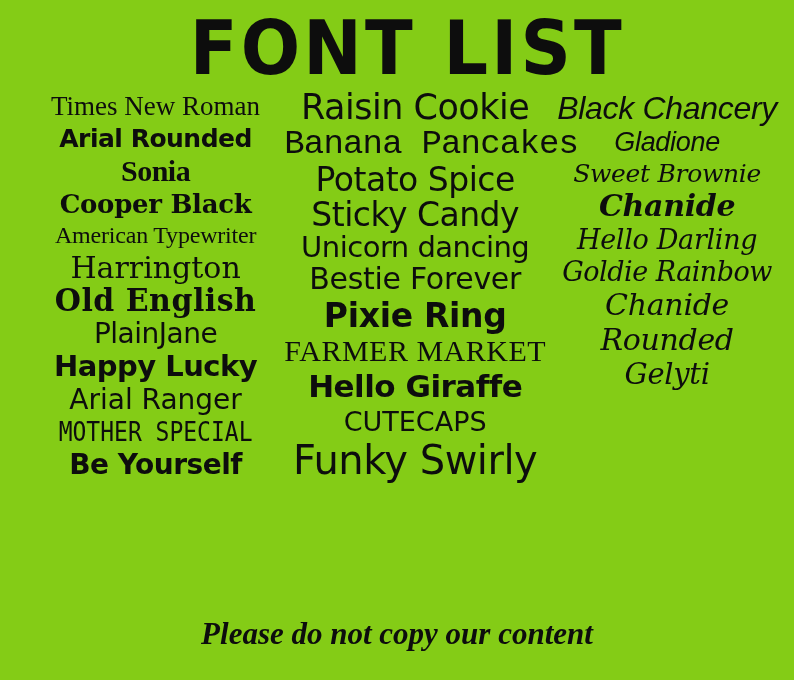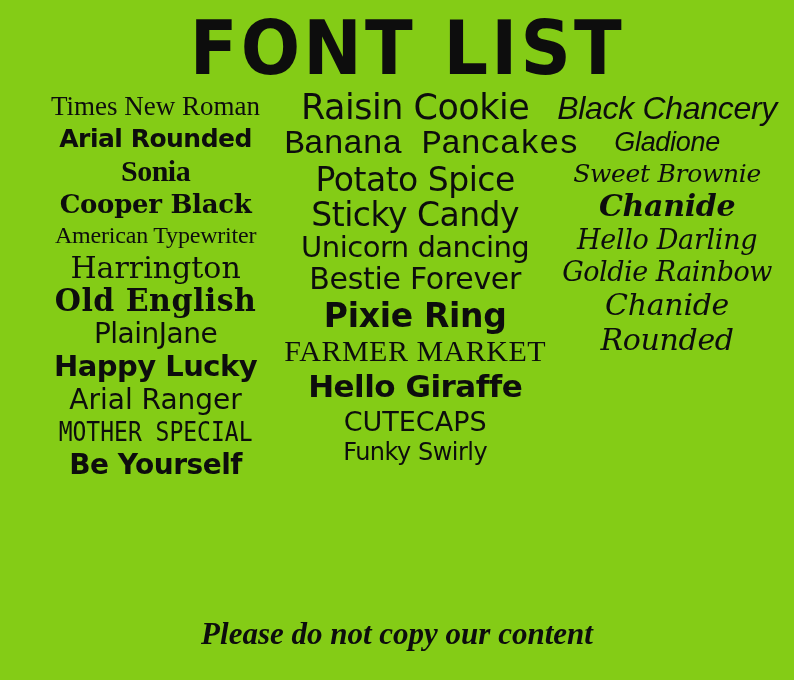--- a/index.html
+++ b/index.html
@@ -93,21 +93,21 @@
   .f-raisin      { font-family: "DejaVu Sans", sans-serif; font-size: 35px; font-weight: 400; letter-spacing: -0.5px; margin: 0 0 2px; }
   .f-banana      { font-family: Liberation Mono, monospace; font-size: 34px; font-weight: 400; letter-spacing: -0.8px; margin: 0 0 2px; }
   .f-potato      { font-family: "DejaVu Sans", sans-serif; font-size: 33px; font-weight: 400; letter-spacing: -0.5px; margin: 0 0 2px; }
   .f-sticky      { font-family: "DejaVu Sans", sans-serif; font-size: 33px; font-weight: 400; letter-spacing: -0.5px; margin: 0 0 2px; }
   .f-unicorn     { font-family: "DejaVu Sans", sans-serif; font-size: 29px; font-weight: 400; letter-spacing: -0.5px; margin: 0 0 2px; }
   .f-bestie      { font-family: "DejaVu Sans", sans-serif; font-size: 30px; font-weight: 400; letter-spacing: -0.3px; margin: 0 0 3px; }
   .f-pixie       { font-family: "DejaVu Sans", sans-serif; font-weight: 700; font-size: 33px; letter-spacing: -0.3px; margin: 2px 0 3px; }
   .f-farmer      { font-family: "Liberation Serif", serif; font-size: 30px; letter-spacing: 0.5px; margin: 1px 0 3px; }
   .f-giraffe     { font-family: "DejaVu Sans", sans-serif; font-weight: 700; font-size: 31px; letter-spacing: -0.5px; margin: 2px 0 4px; }
   .f-cutecaps    { font-family: "DejaVu Sans", sans-serif; font-size: 27px; font-weight: 400; letter-spacing: 0px; margin: 2px 0 4px; }
-  .f-funky       { font-family: "DejaVu Sans", sans-serif; font-size: 24px; font-weight: 400; letter-spacing: -0.5px; margin: 1px 0 0; }
+  .f-funky       { font-family: "DejaVu Sans", sans-serif; font-size: 40px; font-weight: 400; letter-spacing: -0.5px; margin: 1px 0 0; }
   .f-chancery    { font-family: Liberation Sans, sans-serif; font-style: italic; font-size: 32px; letter-spacing: -0.3px; margin: 2px 0 4px; }
   .f-gladione    { font-family: Liberation Sans, sans-serif; font-style: italic; font-size: 27px; letter-spacing: -0.3px; margin: 1px 0 4px; }
   .f-sweetbrown  { font-family: "DejaVu Serif", serif; font-style: italic; font-size: 25px; letter-spacing: -0.3px; margin: 1px 0 4px; }
   .f-chanide     { font-family: "DejaVu Serif", serif; font-style: italic; font-weight: 700; font-size: 30px; letter-spacing: -0.3px; margin: 1px 0 4px; }
   .f-hellodarling{ font-family: "DejaVu Serif", serif; font-style: italic; font-size: 27px; letter-spacing: -0.3px; margin: 1px 0 4px; }
   .f-goldie      { font-family: "DejaVu Serif", serif; font-style: italic; font-size: 27px; letter-spacing: -0.5px; margin: 1px 0 4px; }
   .f-chinup      { font-family: "DejaVu Serif", serif; font-style: italic; font-size: 24px; letter-spacing: -0.3px; margin: 2px 0 4px; }
   .f-betharia    { font-family: "DejaVu Serif", serif; font-style: italic; font-size: 30px; letter-spacing: -0.3px; margin: 1px 0 4px; }
   .f-savannah    { font-family: "DejaVu Serif", serif; font-style: italic; font-size: 30px; letter-spacing: -0.3px; margin: 1px 0 4px; }
   .f-gelyti      { font-family: "DejaVu Serif", serif; font-style: italic; font-size: 29px; letter-spacing: -0.3px; margin: 1px 0 0; }
@@ -172,20 +172,21 @@
 
     <div class="col col-3">
       <div class="font-item f-chancery">Black Chancery</div>
       <div class="font-item f-gladione">Gladione</div>
       <div class="font-item f-sweetbrown">Sweet Brownie</div>
       <div class="font-item f-chanide">Chanide</div>
       <div class="font-item f-hellodarling">Hello Darling</div>
       <div class="font-item f-goldie">Goldie Rainbow</div>
       <div class="font-item f-betharia">Chanide</div>
       <div class="font-item f-savannah">Rounded</div>
+      <div class="font-item f-gelyti">Gelyti</div>
     </div>
 
   </div>
 
   <div class="footer-wrap">
     <div class="footer-note">Please do not copy our content</div>
   </div>
 
 </div>
 

